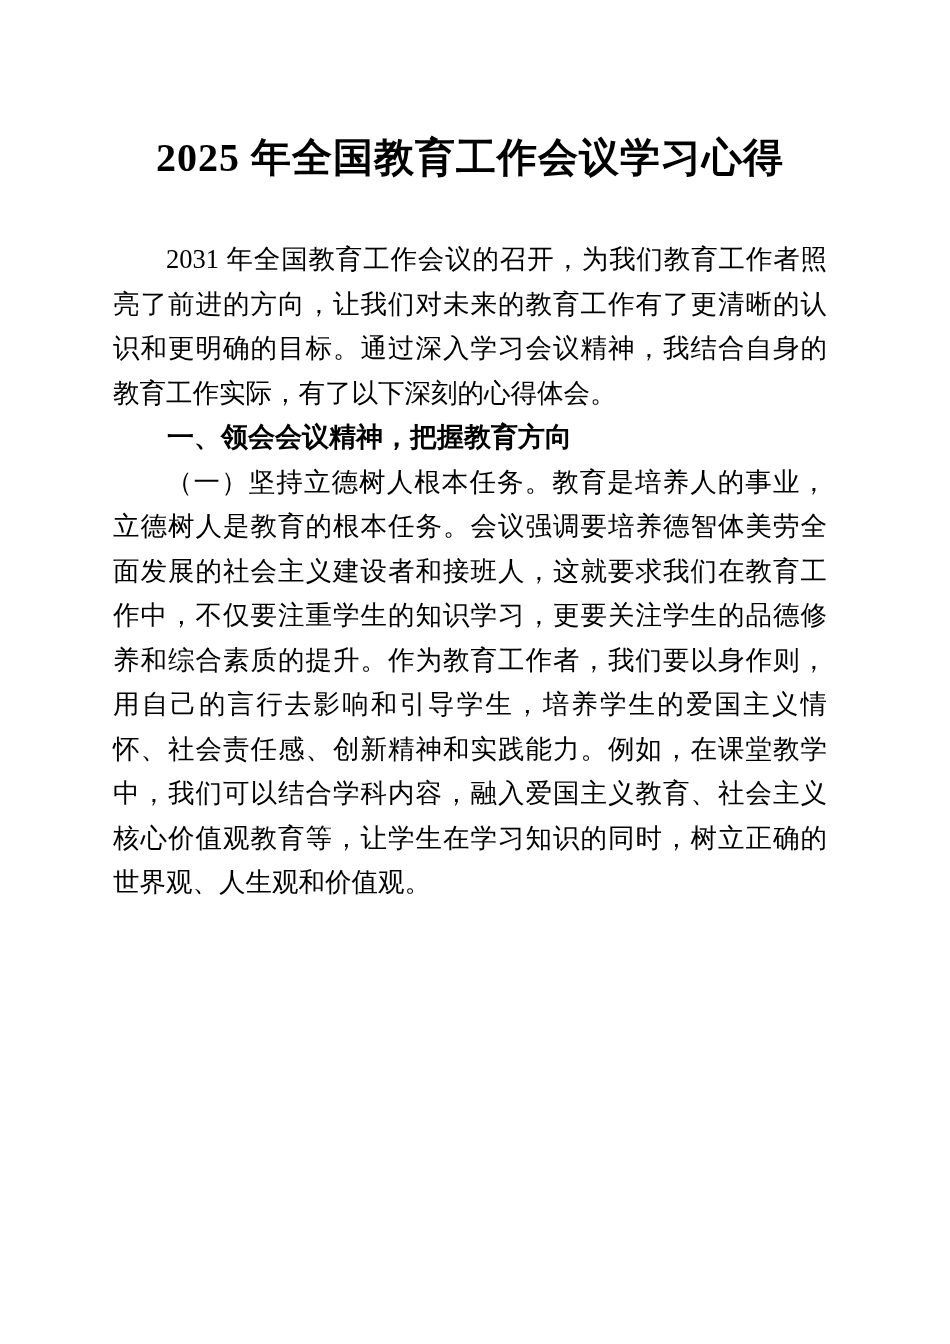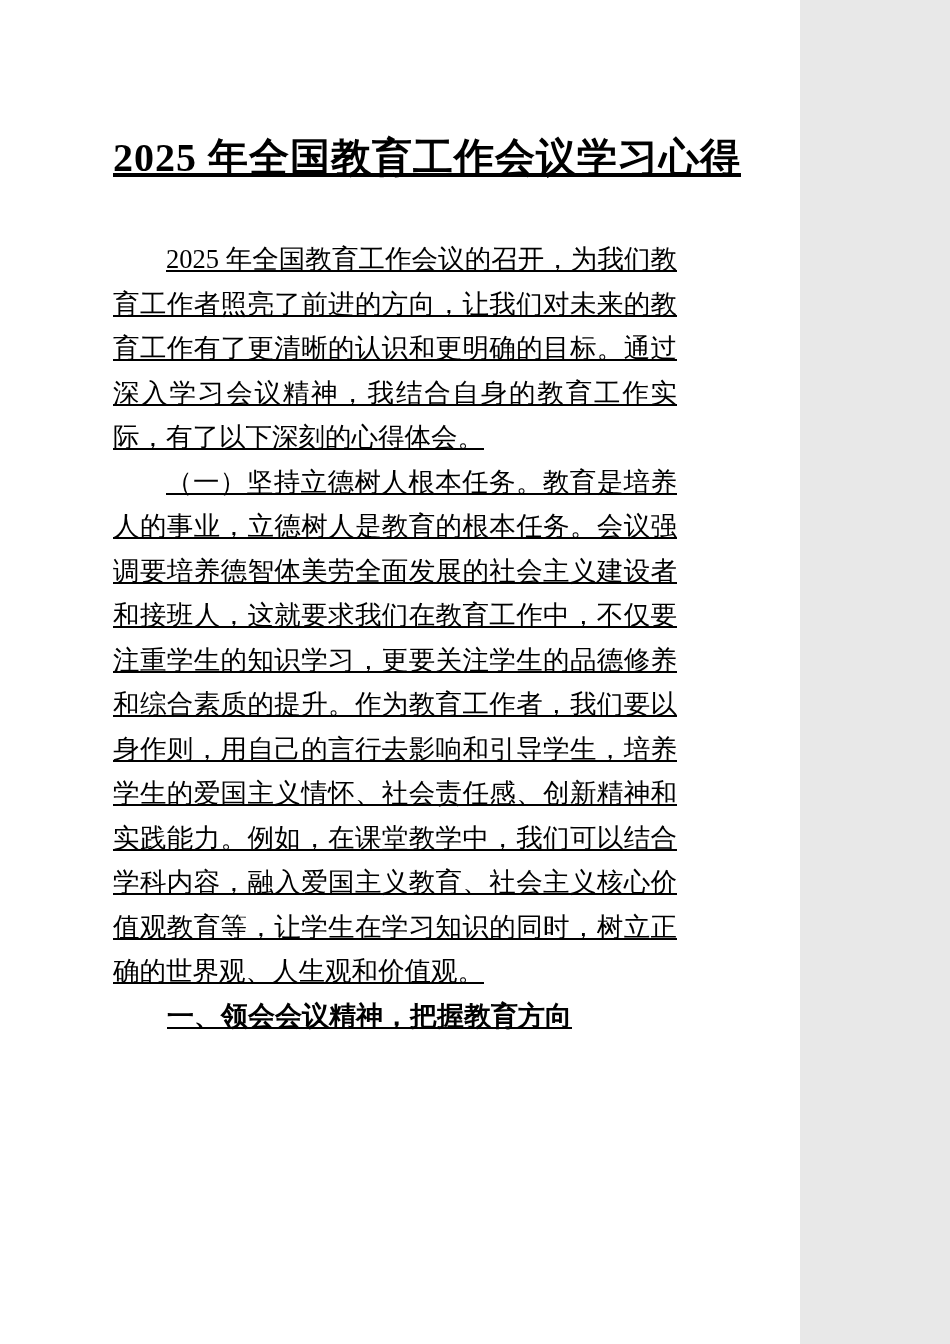--- a/index.html
+++ b/index.html
@@ -2,27 +2,26 @@
 <html><head>
 <meta charset="utf-8">
 <style>
   html, body {
     margin: 0;
     padding: 0;
     background: #e8e8e8;
   }
   .page {
     position: relative;
-    width: 800px;
+    width: 950px;
     height: 1344px;
     background: #ffffff;
     overflow: hidden;
     color: #000000;
     font-family: "Liberation Serif", serif;
-    text-decoration: underline;
   }
   .content {
     margin: 0 123px 0 113px; 
   }
   .doc-title {
     margin: 131px 0 0 0;
     padding: 0;
     font-family: "Liberation Serif", serif;
     font-size: 40px;
     line-height: 54px;
@@ -52,21 +51,21 @@
   }
 </style>
 </head>
 <body>
 
 <div class="page">
   <div class="content">
 
     <h1 class="doc-title">2025 年全国教育工作会议学习心得</h1>
 
-    <p class="para first">2025 年全国教育工作会议的召开，为我们教育工作者照亮了前进的方向，让我们对未来的教育工作有了更清晰的认识和更明确的目标。通过深入学习会议精神，我结合自身的教育工作实际，有了以下深刻的心得体会。</p>
+    <p class="para first">2031 年全国教育工作会议的召开，为我们教育工作者照亮了前进的方向，让我们对未来的教育工作有了更清晰的认识和更明确的目标。通过深入学习会议精神，我结合自身的教育工作实际，有了以下深刻的心得体会。</p>
+
+    <p class="para heading">一、领会会议精神，把握教育方向</p>
 
     <p class="para">（一）坚持立德树人根本任务。教育是培养人的事业，立德树人是教育的根本任务。会议强调要培养德智体美劳全面发展的社会主义建设者和接班人，这就要求我们在教育工作中，不仅要注重学生的知识学习，更要关注学生的品德修养和综合素质的提升。作为教育工作者，我们要以身作则，用自己的言行去影响和引导学生，培养学生的爱国主义情怀、社会责任感、创新精神和实践能力。例如，在课堂教学中，我们可以结合学科内容，融入爱国主义教育、社会主义核心价值观教育等，让学生在学习知识的同时，树立正确的世界观、人生观和价值观。</p>
-
-    <p class="para heading">一、领会会议精神，把握教育方向</p>
 
 
   </div>
 </div>
 
 </body></html>

